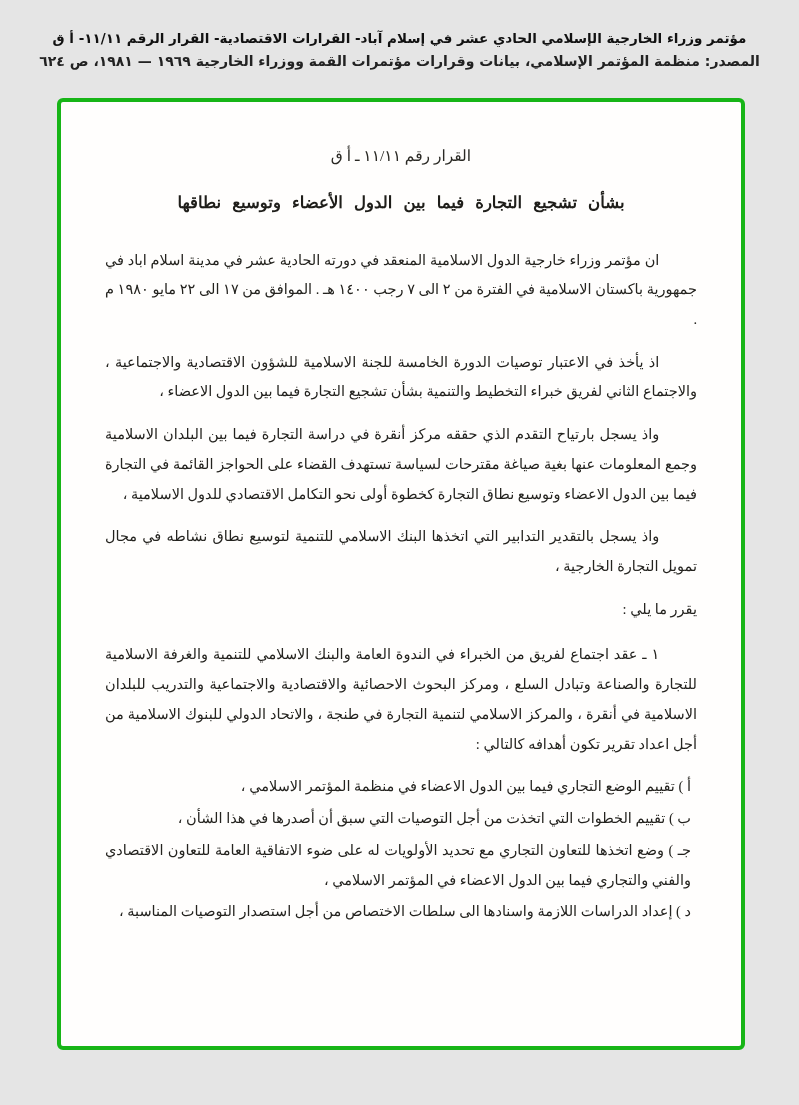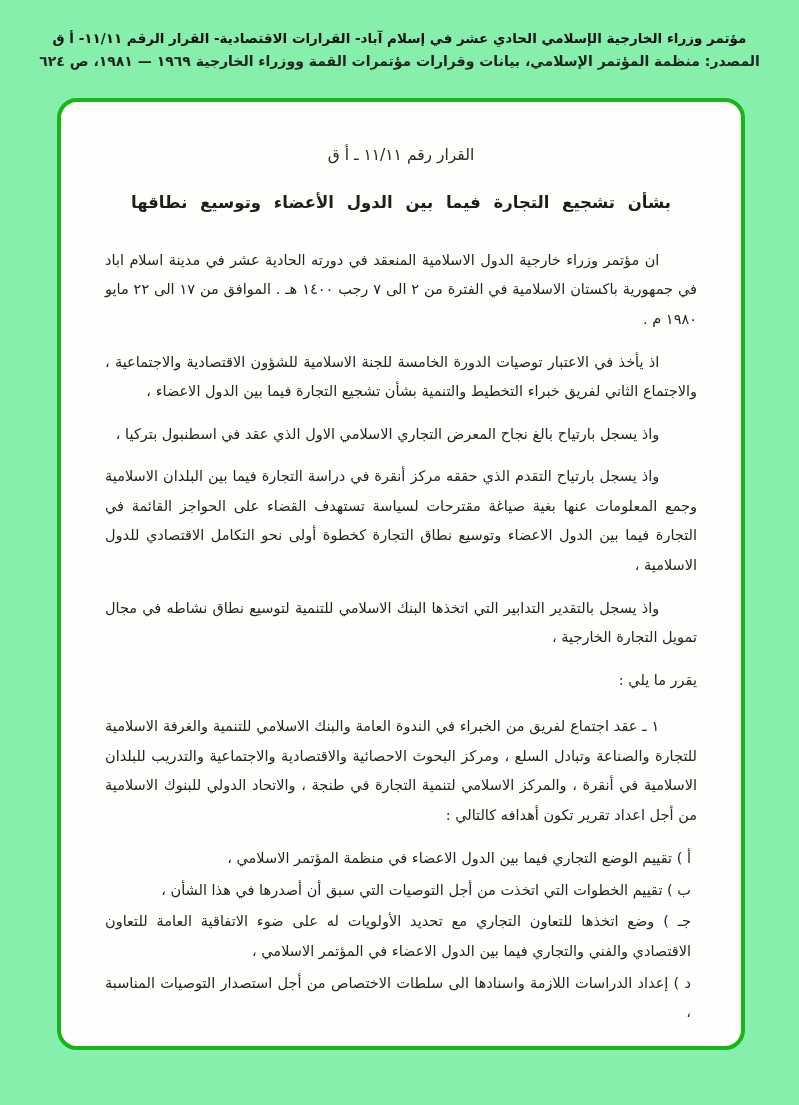--- a/index.html
+++ b/index.html
@@ -8,21 +8,21 @@
     width: 799px;
     height: 1105px;
     position: relative;
     font-family: "DejaVu Sans", sans-serif;
     color: #1c1c1c;
     overflow: hidden;
   }
   .page {
     width: 799px;
     height: 1105px;
-    background: #86efac;
+    background: #e5e5e5;
     position: relative;
   }
   
   .source-header {
     direction: rtl;
     text-align: center;
     padding-top: 30px;
   }
   .source-line1 {
     font-size: 13.5px;
@@ -37,23 +37,24 @@
     margin-top: 7px;
   }
   
   .doc-frame {
     position: absolute;
     left: 57px;
     top: 98px;
     width: 688px;
     height: 952px;
     border: 4px solid #17b517;
-    border-radius: 20px;
+    border-radius: 6px;
     background: #fffefd;
     overflow: hidden;
+    font-family: Liberation Serif, serif;
   }
   .doc {
     direction: rtl;
     padding: 38px 44px 0 44px;
     font-size: 14.5px;
     line-height: 2.05;
     text-align: justify;
     color: #24231f;
   }
   .doc-title {
@@ -97,21 +98,20 @@
   </header>
 
   <div class="doc-frame">
     <div class="doc">
 
       <div class="doc-title">القرار رقم ١١/١١ ـ أ ق</div>
       <div class="doc-subtitle">بشأن تشجيع التجارة فيما بين الدول الأعضاء وتوسيع نطاقها</div>
 
       <p class="para">ان مؤتمر وزراء خارجية الدول الاسلامية المنعقد في دورته الحادية عشر في مدينة اسلام اباد في جمهورية باكستان الاسلامية في الفترة من ٢ الى ٧ رجب ١٤٠٠ هـ . الموافق من ١٧ الى ٢٢ مايو ١٩٨٠ م .</p>
       <p class="para">اذ يأخذ في الاعتبار توصيات الدورة الخامسة للجنة الاسلامية للشؤون الاقتصادية والاجتماعية ، والاجتماع الثاني لفريق خبراء التخطيط والتنمية بشأن تشجيع التجارة فيما بين الدول الاعضاء ،</p>
-      <p class="para tight">واذ يسجل بارتياح بالغ نجاح المعرض التجاري الاسلامي الاول الذي عقد في اسطنبول بتركيا ،</p>
       <p class="para">واذ يسجل بارتياح التقدم الذي حققه مركز أنقرة في دراسة التجارة فيما بين البلدان الاسلامية وجمع المعلومات عنها بغية صياغة مقترحات لسياسة تستهدف القضاء على الحواجز القائمة في التجارة فيما بين الدول الاعضاء وتوسيع نطاق التجارة كخطوة أولى نحو التكامل الاقتصادي للدول الاسلامية ،</p>
       <p class="para">واذ يسجل بالتقدير التدابير التي اتخذها البنك الاسلامي للتنمية لتوسيع نطاق نشاطه في مجال تمويل التجارة الخارجية ،</p>
 
       <p class="decision">يقرر ما يلي :</p>
 
       <p class="para">١ ـ عقد اجتماع لفريق من الخبراء في الندوة العامة والبنك الاسلامي للتنمية والغرفة الاسلامية للتجارة والصناعة وتبادل السلع ، ومركز البحوث الاحصائية والاقتصادية والاجتماعية والتدريب للبلدان الاسلامية في أنقرة ، والمركز الاسلامي لتنمية التجارة في طنجة ، والاتحاد الدولي للبنوك الاسلامية من أجل اعداد تقرير تكون أهدافه كالتالي :</p>
 
       <div class="subitems">
         <p class="para">أ ) تقييم الوضع التجاري فيما بين الدول الاعضاء في منظمة المؤتمر الاسلامي ،</p>
         <p class="para">ب ) تقييم الخطوات التي اتخذت من أجل التوصيات التي سبق أن أصدرها في هذا الشأن ،</p>

